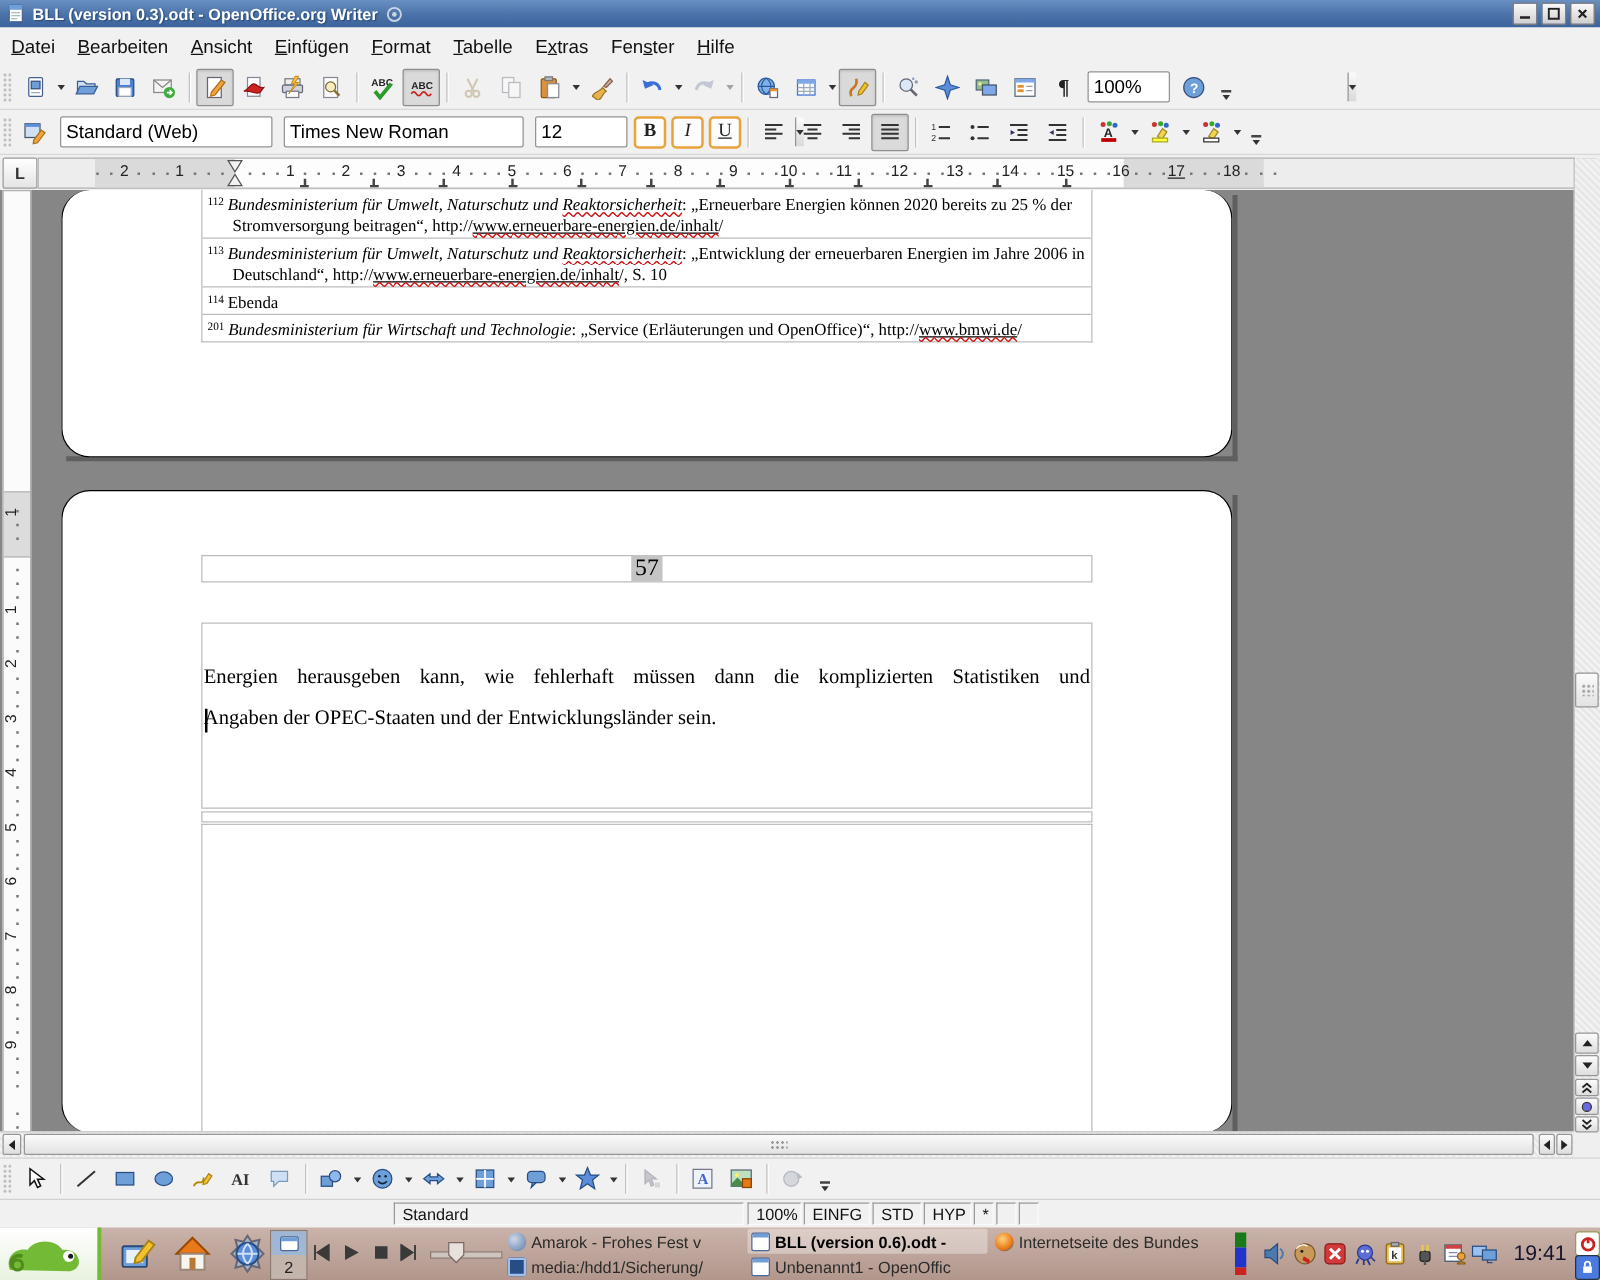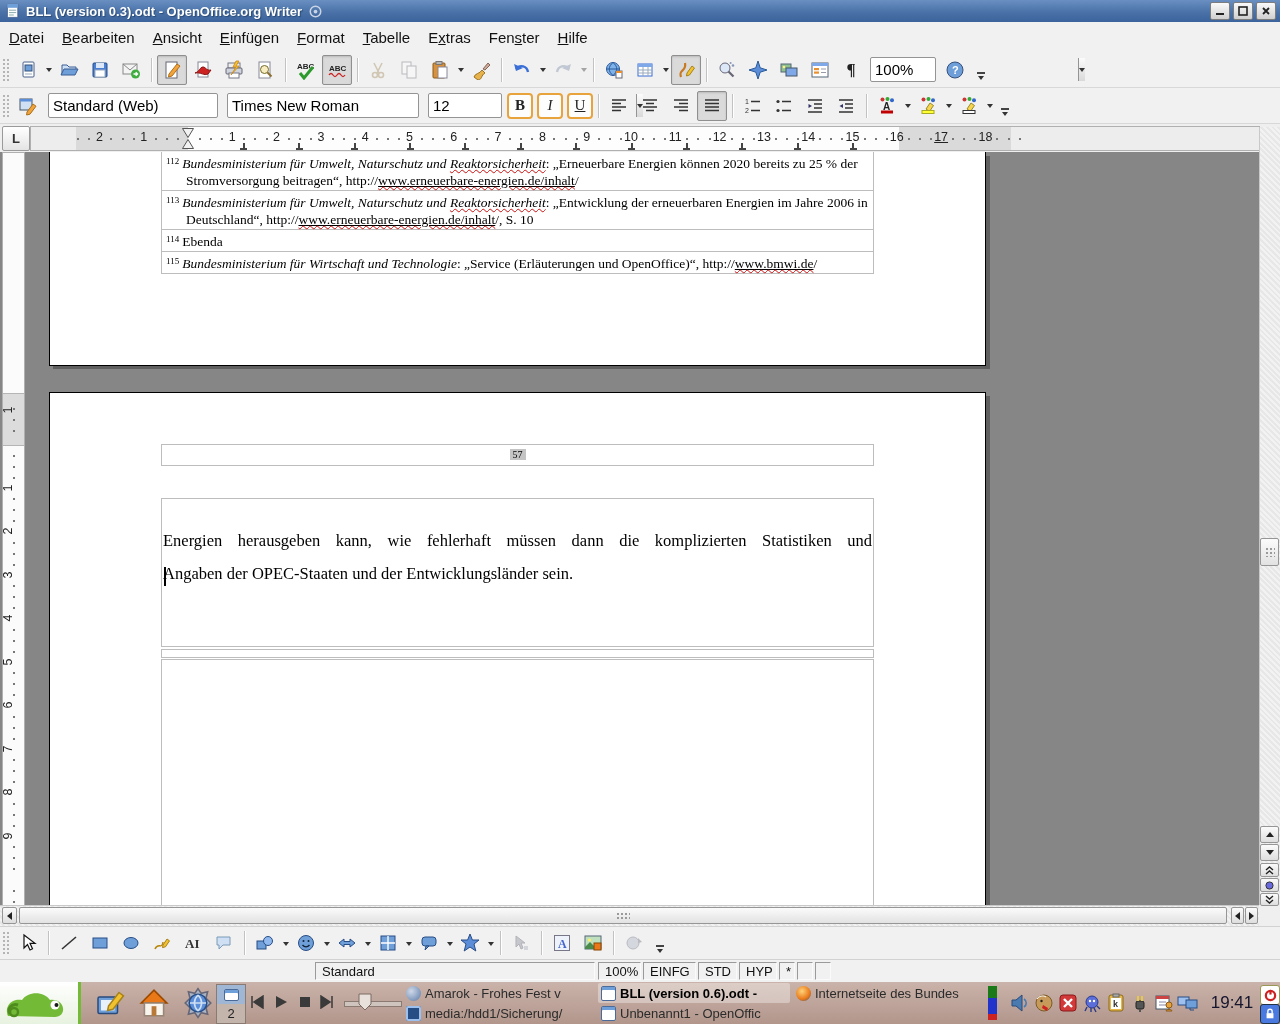--- a/index.html
+++ b/index.html
@@ -47,21 +47,21 @@
   .rnum{position:absolute;top:3px;font-size:12.5px;color:#222;transform:translateX(-50%);}
   .rdot{position:absolute;top:11px;width:2px;height:2px;background:#777;}
   .tabmark{position:absolute;top:16px;width:7px;height:5px;border-bottom:2px solid #444;}
   .tabmark i{display:block;width:2px;height:5px;background:#444;margin:0 auto;}
   
   #workspace{left:0;top:152px;width:1259px;height:753px;background:#868686;overflow:hidden;}
   #vruler{left:2px;top:0;width:21px;height:753px;background:#fbfbfb;border:1px solid #b0b0b0;overflow:hidden;}
   .vtint{position:absolute;left:0;width:21px;background:#dcdcdc;border-top:1px solid #b5b5b5;border-bottom:1px solid #b5b5b5;}
   .vnum{position:absolute;left:2px;font-size:12.5px;color:#222;transform:rotate(-90deg);transform-origin:center;}
   .vdot{position:absolute;left:10px;width:2px;height:2px;background:#777;}
-  .page{position:absolute;background:#fff;}
+  .page{position:absolute;background:#fff;border-radius:23px;}
   .pshadow{position:absolute;background:#5f5f5f;}
   .docserif{font-family:"Liberation Serif","DejaVu Serif",serif;color:#000;}
   .frame{position:absolute;border:1px solid #bdbdbd;box-sizing:border-box;}
   .fn-row{border-bottom:1px solid #bdbdbd;padding:1px 4px 1px 24px;text-indent:-20px;
     font-size:13.5px;line-height:17px;}
   .fn-row:last-child{border-bottom:none;}
   .fn-num{font-size:9px;vertical-align:4px;margin-right:3px;}
   .fn-link{text-decoration:underline;}
   .sq{text-decoration:underline;text-decoration-style:wavy;text-decoration-color:#cc1111;text-decoration-thickness:1px;}
   .bl{font-size:16.5px;line-height:31px;padding:2px 1px 0 1px;}
@@ -675,28 +675,28 @@
     </div>
 
     <div class="pshadow" style="left:986px;top:4px;width:4px;height:213px"></div>
     <div class="pshadow" style="left:53px;top:213px;width:937px;height:4px"></div>
     <div class="page docserif" style="left:49px;top:0;width:935px;height:213px;border-left:1px solid #000;border-right:1px solid #000;border-bottom:1px solid #000">
       <div class="frame" style="left:111px;top:0;width:713px;border-top:none">
         <div id="fn-table">
             <div class="fn-row"><span class="fn-num">112</span><span style="font-style: italic;">Bundesministerium für Umwelt, Naturschutz und </span><span style="font-style: italic;"><span class="sq">Reaktorsicherheit</span></span><span>: „Erneuerbare Energien können 2020 bereits zu 25 % der Stromversorgung beitragen“, http://</span><span class="fn-link"><span class="sq">www.erneuerbare-energien.de/inhalt</span></span><span>/</span></div>
             <div class="fn-row"><span class="fn-num">113</span><span style="font-style: italic;">Bundesministerium für Umwelt, Naturschutz und </span><span style="font-style: italic;"><span class="sq">Reaktorsicherheit</span></span><span>: „Entwicklung der erneuerbaren Energien im Jahre 2006 in Deutschland“,  http://</span><span class="fn-link"><span class="sq">www.erneuerbare-energien.de/inhalt</span></span><span>/, S. 10</span></div>
             <div class="fn-row"><span class="fn-num">114</span><span>Ebenda</span></div>
-            <div class="fn-row"><span class="fn-num">115</span><span style="font-style: italic;">Bundesministerium für Wirtschaft und Technologie</span><span>: „Service (Erläuterungen und OpenOffice)“, http://</span><span class="fn-link"><span class="sq">www.bmwi.de</span></span><span>/</span></div>
+            <div class="fn-row"><span class="fn-num">201</span><span style="font-style: italic;">Bundesministerium für Wirtschaft und Technologie</span><span>: „Service (Erläuterungen und OpenOffice)“, http://</span><span class="fn-link"><span class="sq">www.bmwi.de</span></span><span>/</span></div>
           </div>
       </div>
     </div>
 
     <div class="pshadow" style="left:986px;top:244px;width:4px;height:509px"></div>
     <div class="page docserif" style="left:49px;top:240px;width:935px;height:513px;border:1px solid #000;border-bottom:none">
-      <div class="frame" style="left:111px;top:51px;width:713px;height:22px;text-align:center;font-size:10px;line-height:20px">
+      <div class="frame" style="left:111px;top:51px;width:713px;height:22px;text-align:center;font-size:19px;line-height:20px">
         <span style="background:#c4c4c4;padding:0 3px">57</span>
       </div>
       <div class="frame" style="left:111px;top:105px;width:713px;height:149px">
         <div class="bl bl1">Energien herausgeben kann, wie fehlerhaft müssen dann die komplizierten Statistiken und</div>
         <div class="bl">Angaben der OPEC-Staaten und der Entwicklungsländer sein.</div>
         <div class="caret" style="left:2px;top:68px;height:19px"></div>
       </div>
       <div class="frame" style="left:111px;top:256px;width:713px;height:9px"></div>
       <div class="frame" style="left:111px;top:266px;width:713px;height:247px;border-bottom:none"></div>
     </div>

